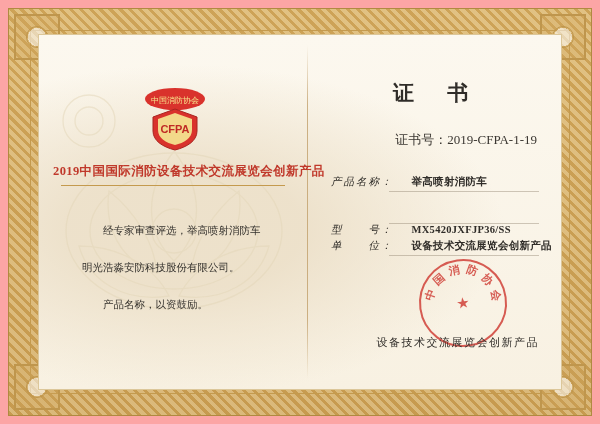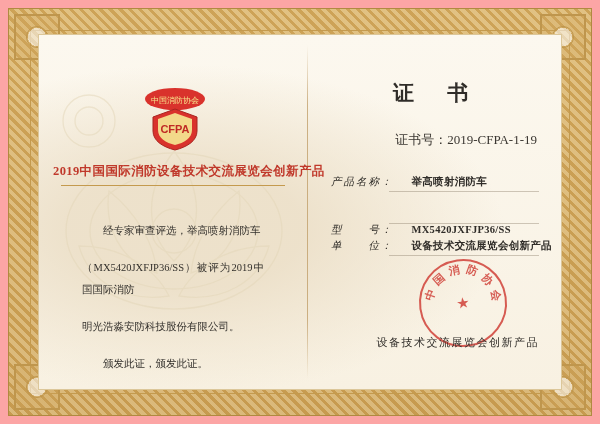--- a/index.html
+++ b/index.html
@@ -268,23 +268,22 @@
         <path d="M40 26 L62 34 L62 48 C62 58 52 64 40 67 C28 64 18 58 18 48 L18 34 Z" fill="#d9322c" stroke="#a8241f" stroke-width="1"></path>
         <path d="M40 30 L57 36 L57 47 C57 55 49 60 40 62 C31 60 23 55 23 47 L23 36 Z" fill="#f3d98a"></path>
         <text x="40" y="50" font-size="11" fill="#c02a24" text-anchor="middle" font-weight="bold" font-family="'Liberation Sans',sans-serif">CFPA</text>
       </svg>
 
       <div class="award-title">2019中国国际消防设备技术交流展览会创新产品</div>
       <div class="award-underline"></div>
 
       <div class="body-text">
         <p>经专家审查评选，举高喷射消防车</p>
-        <p class="line2">（MX5420JXFJP36/SS）被评为2019中国国际消防</p>
         <p class="line2">明光浩淼安防科技股份有限公司。</p>
-        <p>颁发此证，颁发此证。</p>
+        <p>产品名称，以资鼓励。</p>
       </div>
     </div>
 
     <div class="right-panel">
 
       <div class="cert-heading">证 书</div>
 
       <div class="cert-no">
         <span>证书号：</span><span>2019-CFPA-1-19</span>
       </div>

